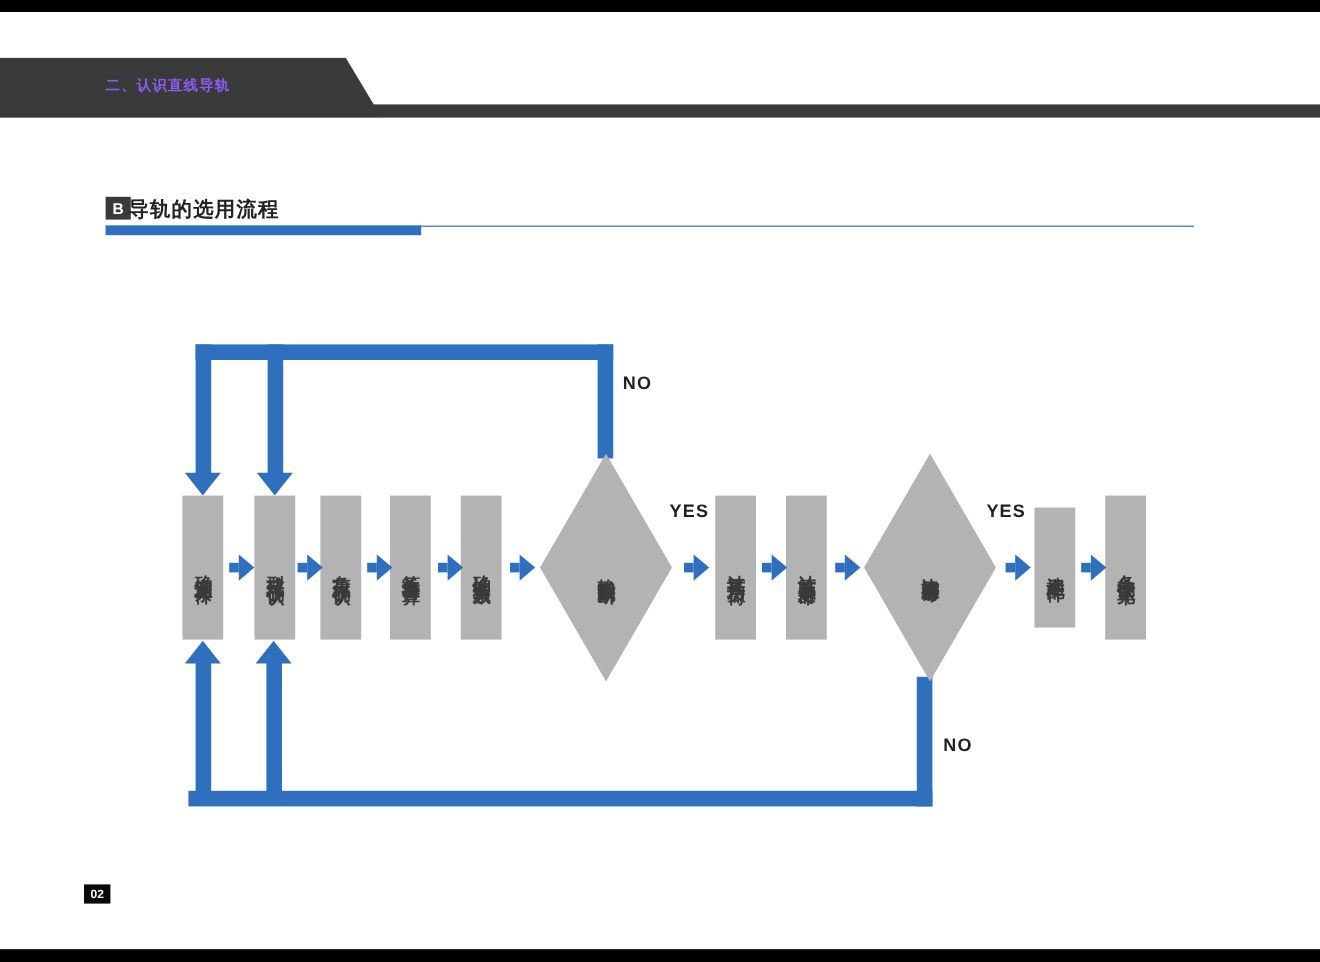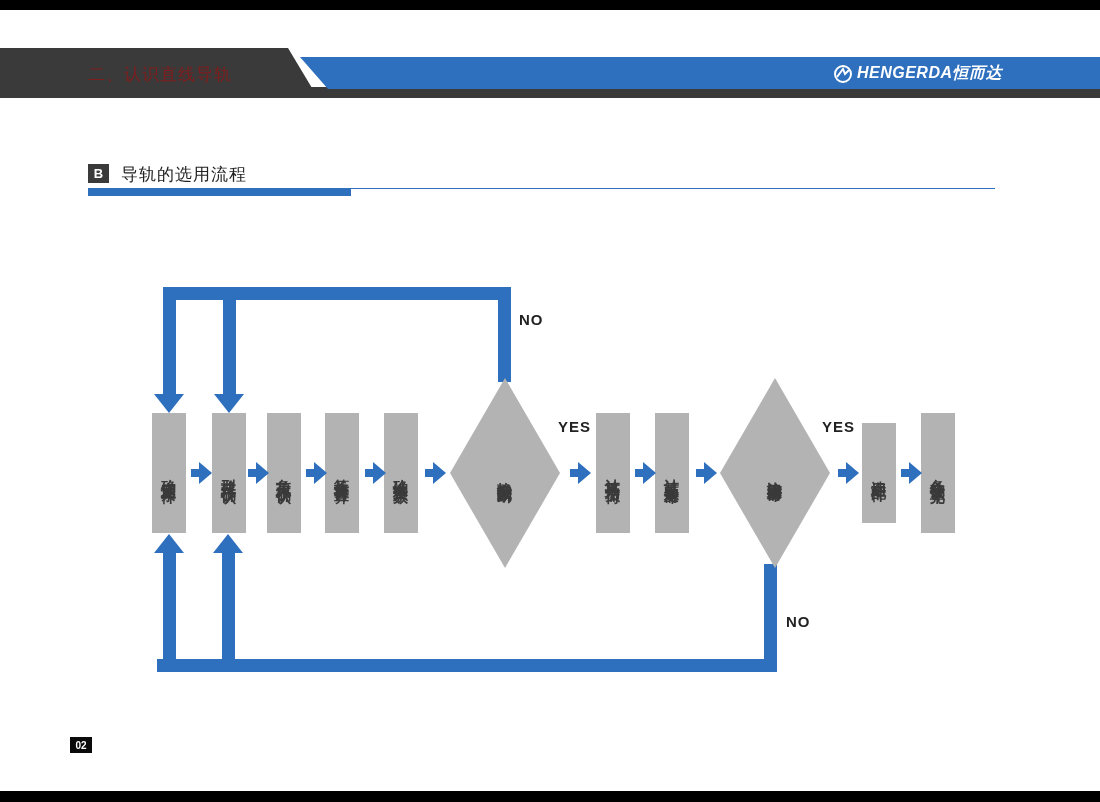--- a/index.html
+++ b/index.html
@@ -25,42 +25,42 @@
 
   
   .header{position:absolute;left:0;top:48px;width:1100px;height:50px;}
   .header-strip{position:absolute;left:0;bottom:0;width:100%;height:11px;background:var(--dark);}
   .header-block{
     position:absolute;left:0;top:0;width:318px;height:50px;background:var(--dark);
     clip-path:polygon(0 0,288px 0,318px 100%,0 100%);
   }
   .header-title{
     position:absolute;left:88px;top:15px;
-    color:#7f1d1d;font-size:17px;font-weight:normal;letter-spacing:1px;
+    color:#8b5cf6;font-size:12px;font-weight:bold;letter-spacing:1px;
   }
   .header-banner{
     position:absolute;left:300px;top:9px;width:800px;height:32px;background:var(--blue);
     clip-path:polygon(0 0,100% 0,100% 100%,28px 100%);
   }
   .brand{
     position:absolute;right:98px;top:6px;
     display:flex;align-items:center;gap:4px;
     color:#fff;font-size:16px;font-weight:bold;font-style:italic;letter-spacing:.5px;
   }
   .brand svg{display:block;}
 
   
   .section-heading{position:absolute;left:88px;top:160px;width:910px;height:40px;}
   .badge{
     position:absolute;left:0;top:4px;width:21px;height:19px;background:var(--dark);
     color:#fff;font-size:13px;font-weight:bold;display:flex;align-items:center;justify-content:center;
   }
   .section-title{
-    position:absolute;left:33px;top:3px;
-    color:var(--ink);font-size:17px;font-weight:normal;letter-spacing:1px;
+    position:absolute;left:19px;top:3px;
+    color:var(--ink);font-size:17px;font-weight:bold;letter-spacing:1px;
   }
   .rule-thin{position:absolute;left:0;top:28px;width:907px;height:1px;background:var(--blue);}
   .rule-thick{position:absolute;left:0;top:28px;width:263px;height:8px;background:var(--blue);}
 
   
   .flow{position:absolute;left:0;top:0;width:944px;height:802px;}
   .fbox{
     position:absolute;top:413px;width:34px;height:120px;background:var(--gray);
     display:flex;align-items:center;justify-content:center;
     writing-mode:vertical-rl;text-orientation:upright;
@@ -102,29 +102,20 @@
 </style>
 </head>
 <body>
 
 <div class="page">
 
   <div class="bar-top"></div>
 
   <div class="header">
     <div class="header-strip"></div>
-    <div class="header-banner">
-      <div class="brand">
-        <svg width="20" height="20" viewBox="0 0 20 20">
-          <circle cx="10" cy="10" r="8" fill="none" stroke="#ffffff" stroke-width="2"></circle>
-          <path d="M4 13 L10 5 L12 10 L16 6" fill="none" stroke="#ffffff" stroke-width="2"></path>
-        </svg>
-        <span>HENGERDA恒而达</span>
-      </div>
-    </div>
     <div class="header-block"></div>
     <div class="header-title">二、认识直线导轨</div>
   </div>
 
   <div class="section-heading">
     <div class="badge">B</div>
     <div class="section-title">导轨的选用流程</div>
     <div class="rule-thin"></div>
     <div class="rule-thick"></div>
   </div>

